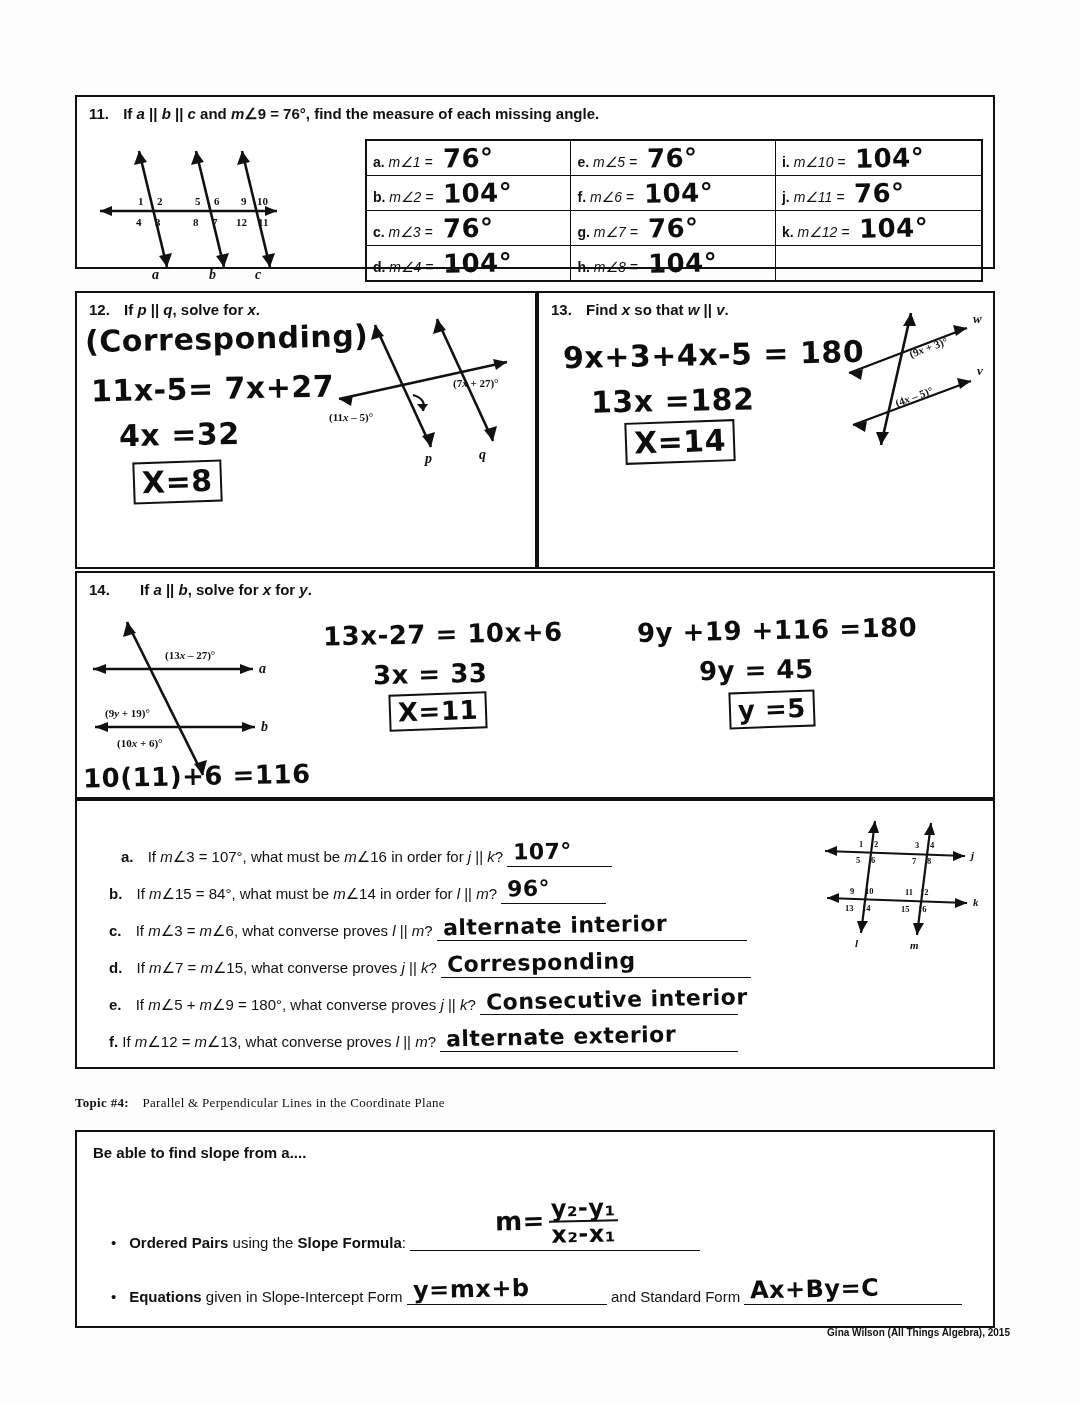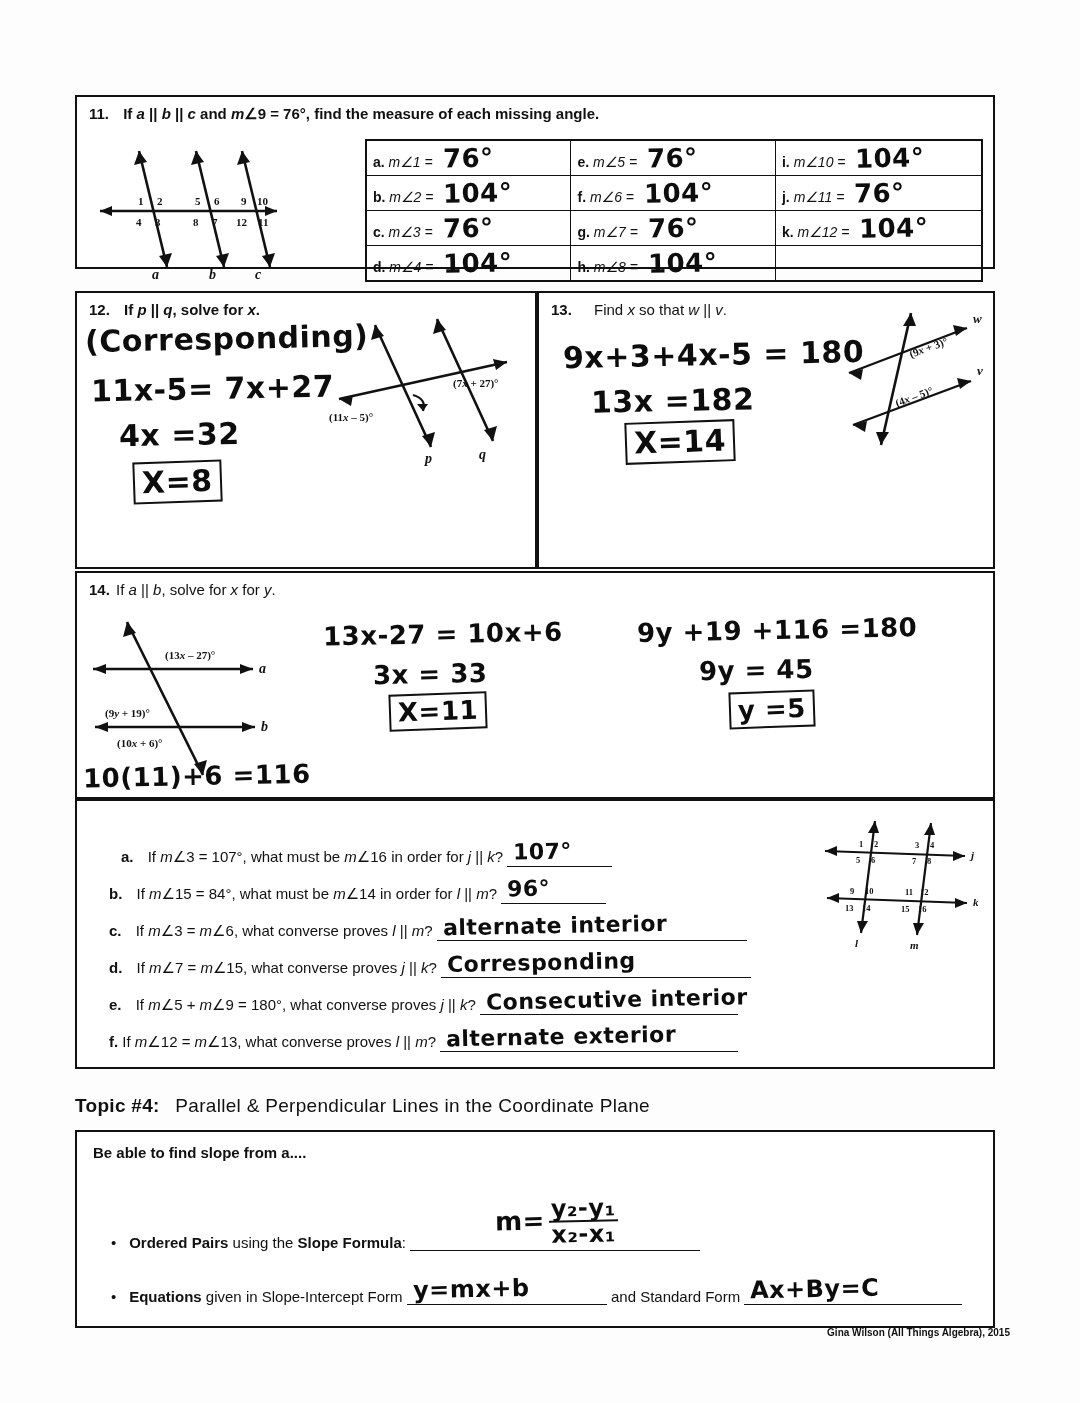--- a/index.html
+++ b/index.html
@@ -63,22 +63,22 @@
   }
   .ansline .hw{
     position:absolute;left:6px;bottom:1px;white-space:nowrap;
   }
   .footer{
     position:absolute;right:70px;top:1327px;
     font-size:10px;font-weight:bold;color:#111;
   }
   .topichead{
     position:absolute;left:75px;top:1095px;
-    font-family:Liberation Sans, sans-serif;
-    font-size:19px;font-weight:bold;letter-spacing:0.3px;
+    font-family:Liberation Serif, serif;
+    font-size:13px;font-weight:bold;letter-spacing:0.3px;
   }
   svg{display:block;}
   .frac{display:inline-block;text-align:center;vertical-align:middle;line-height:1.0;}
   .frac .num{display:block;border-bottom:2.5px solid #111;padding:0 2px;}
   .frac .den{display:block;padding:0 2px;}
 </style>
 </head>
 <body>
 
 <div class="page">
@@ -235,21 +235,21 @@
           <text x="98" y="156">p</text>
           <text x="152" y="152">q</text>
         </g>
       </svg>
     </div>
   </div>
 
   <div class="box" style="left:537px;top:291px;width:458px;height:278px;">
     <div class="txt" style="position:absolute;left:12px;top:8px;">
       <span class="qnum">13.</span>
-      <span style="margin-left:18px;font-weight:normal;">Find <span class="it">x</span> so that <span class="it">w</span> || <span class="it">v</span>.</span>
+      <span style="margin-left:10px;font-weight:bold;">Find <span class="it">x</span> so that <span class="it">w</span> || <span class="it">v</span>.</span>
     </div>
 
     <div class="hw hw-lg" style="position:absolute;left:24px;top:44px;">9x+3+4x-5 = 180</div>
     <div class="hw hw-lg" style="position:absolute;left:52px;top:90px;">13x  =182</div>
     <div class="hw hw-lg boxed" style="position:absolute;left:86px;top:128px;">X=14</div>
 
     <div style="position:absolute;left:300px;top:10px;">
       <svg width="155" height="155" viewBox="0 0 155 155">
 
         <line x1="10" y1="70" x2="128" y2="25" stroke="#111" stroke-width="2.4"></line>
@@ -271,21 +271,21 @@
           <text x="134" y="20">w</text>
           <text x="138" y="72">v</text>
         </g>
       </svg>
     </div>
   </div>
 
   <div class="box" style="left:75px;top:571px;width:920px;height:228px;">
     <div class="txt" style="position:absolute;left:12px;top:8px;">
       <span class="qnum">14.</span>
-      <span style="margin-left:2px;font-weight:normal;">If <span class="it">a</span> || <span class="it">b</span>, solve for <span class="it">x</span> for <span class="it">y</span>.</span>
+      <span style="margin-left:26px;font-weight:bold;">If <span class="it">a</span> || <span class="it">b</span>, solve for <span class="it">x</span> for <span class="it">y</span>.</span>
     </div>
 
     <div style="position:absolute;left:8px;top:34px;">
       <svg width="200" height="180" viewBox="0 0 200 180">
 
         <line x1="8" y1="62" x2="168" y2="62" stroke="#111" stroke-width="2.4"></line>
         <polygon points="8,62 21,57 21,67" fill="#111"></polygon>
         <polygon points="168,62 155,57 155,67" fill="#111"></polygon>
 
         <line x1="10" y1="120" x2="170" y2="120" stroke="#111" stroke-width="2.4"></line>

